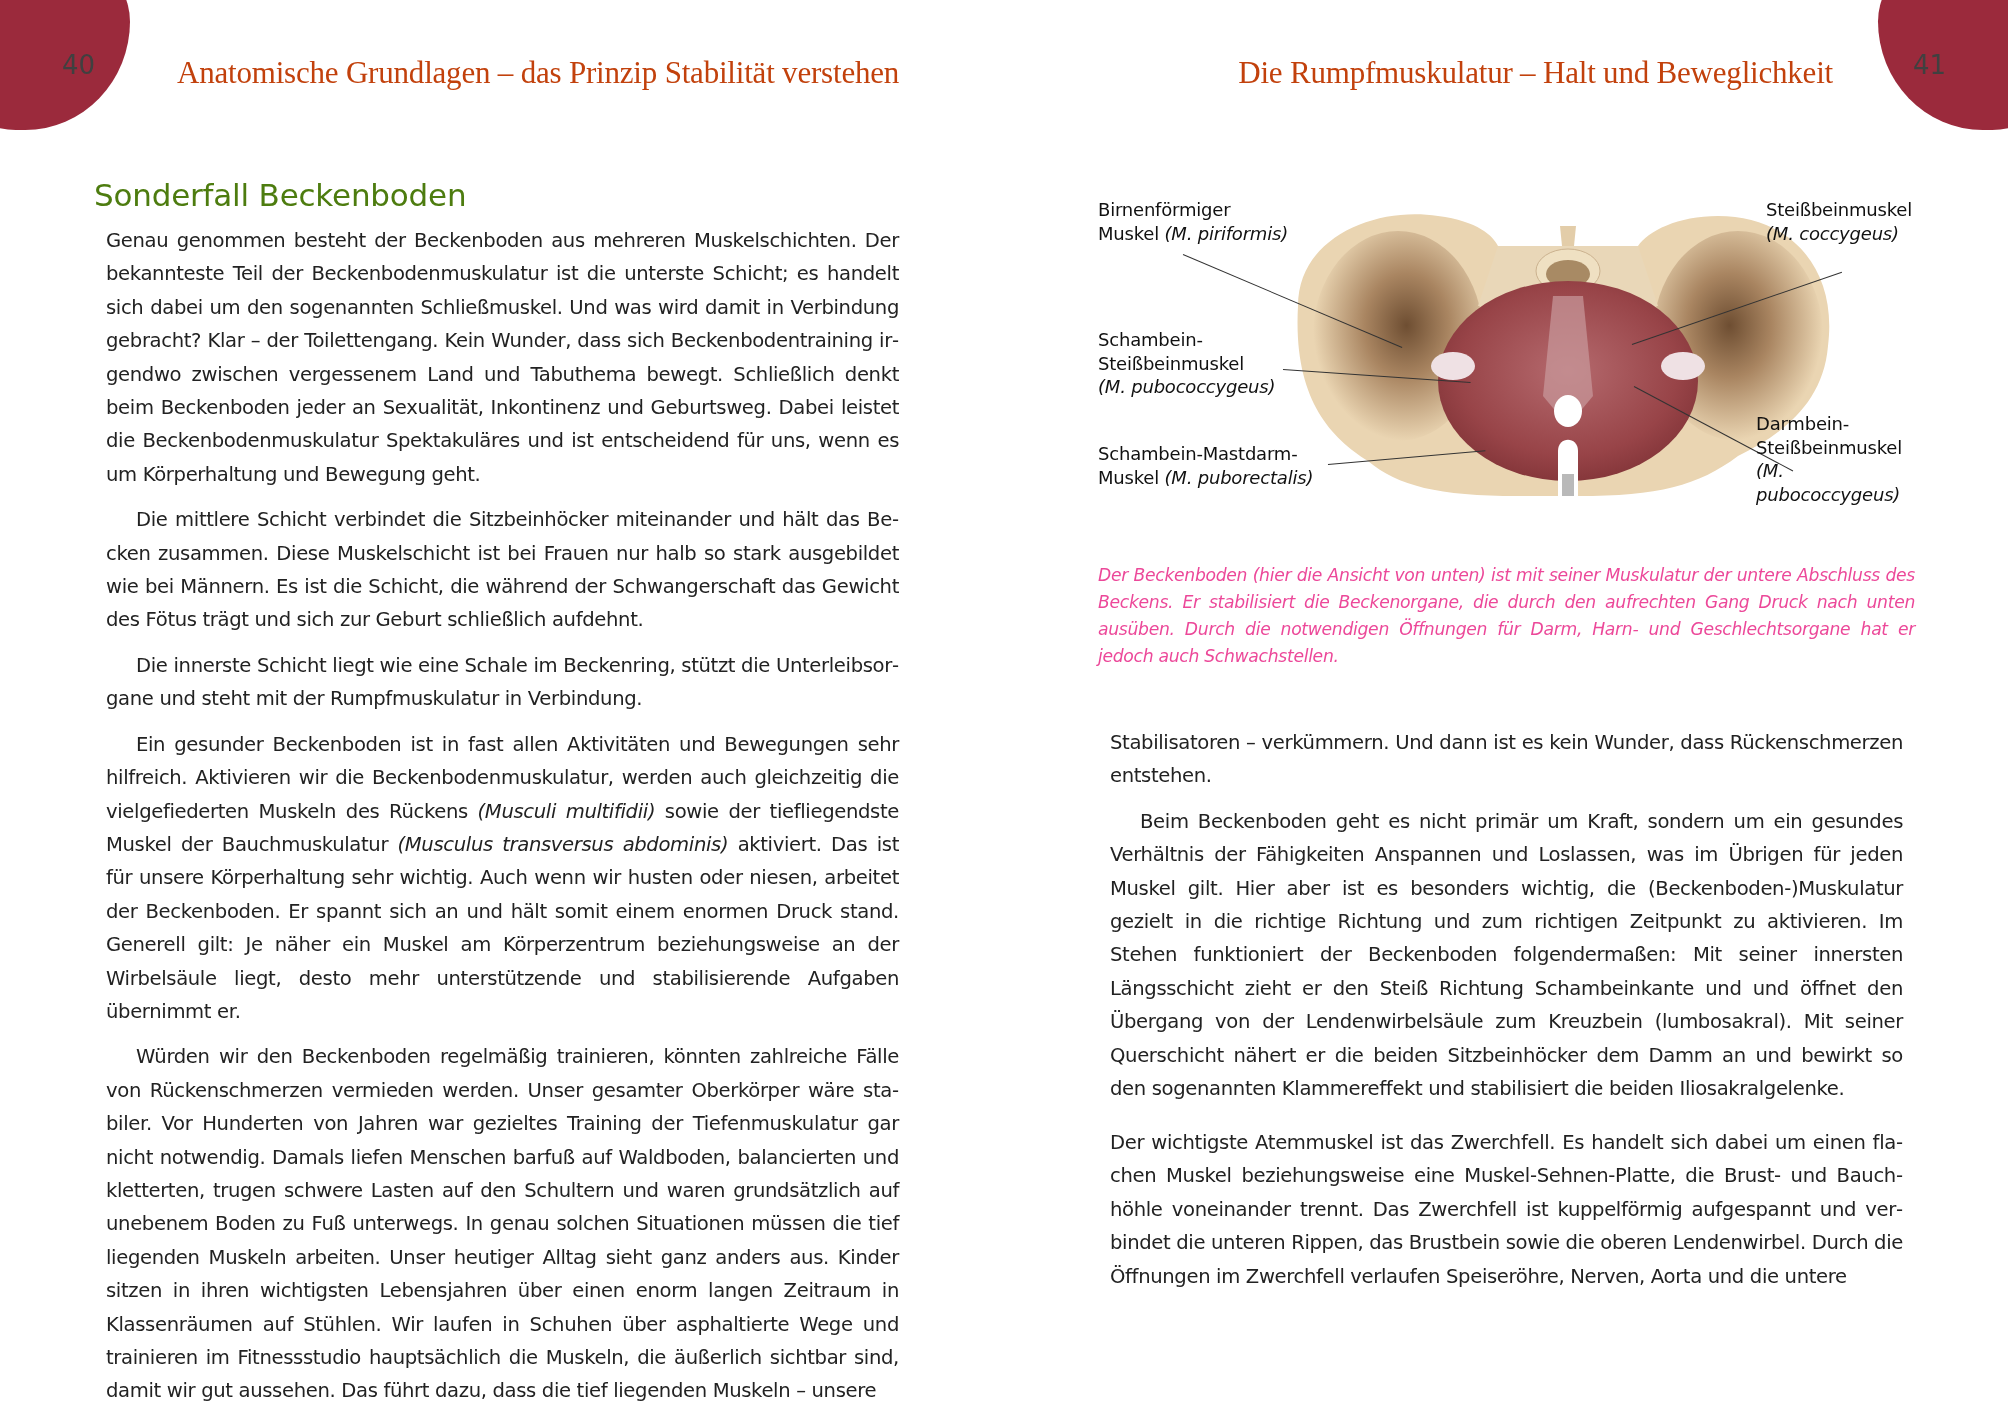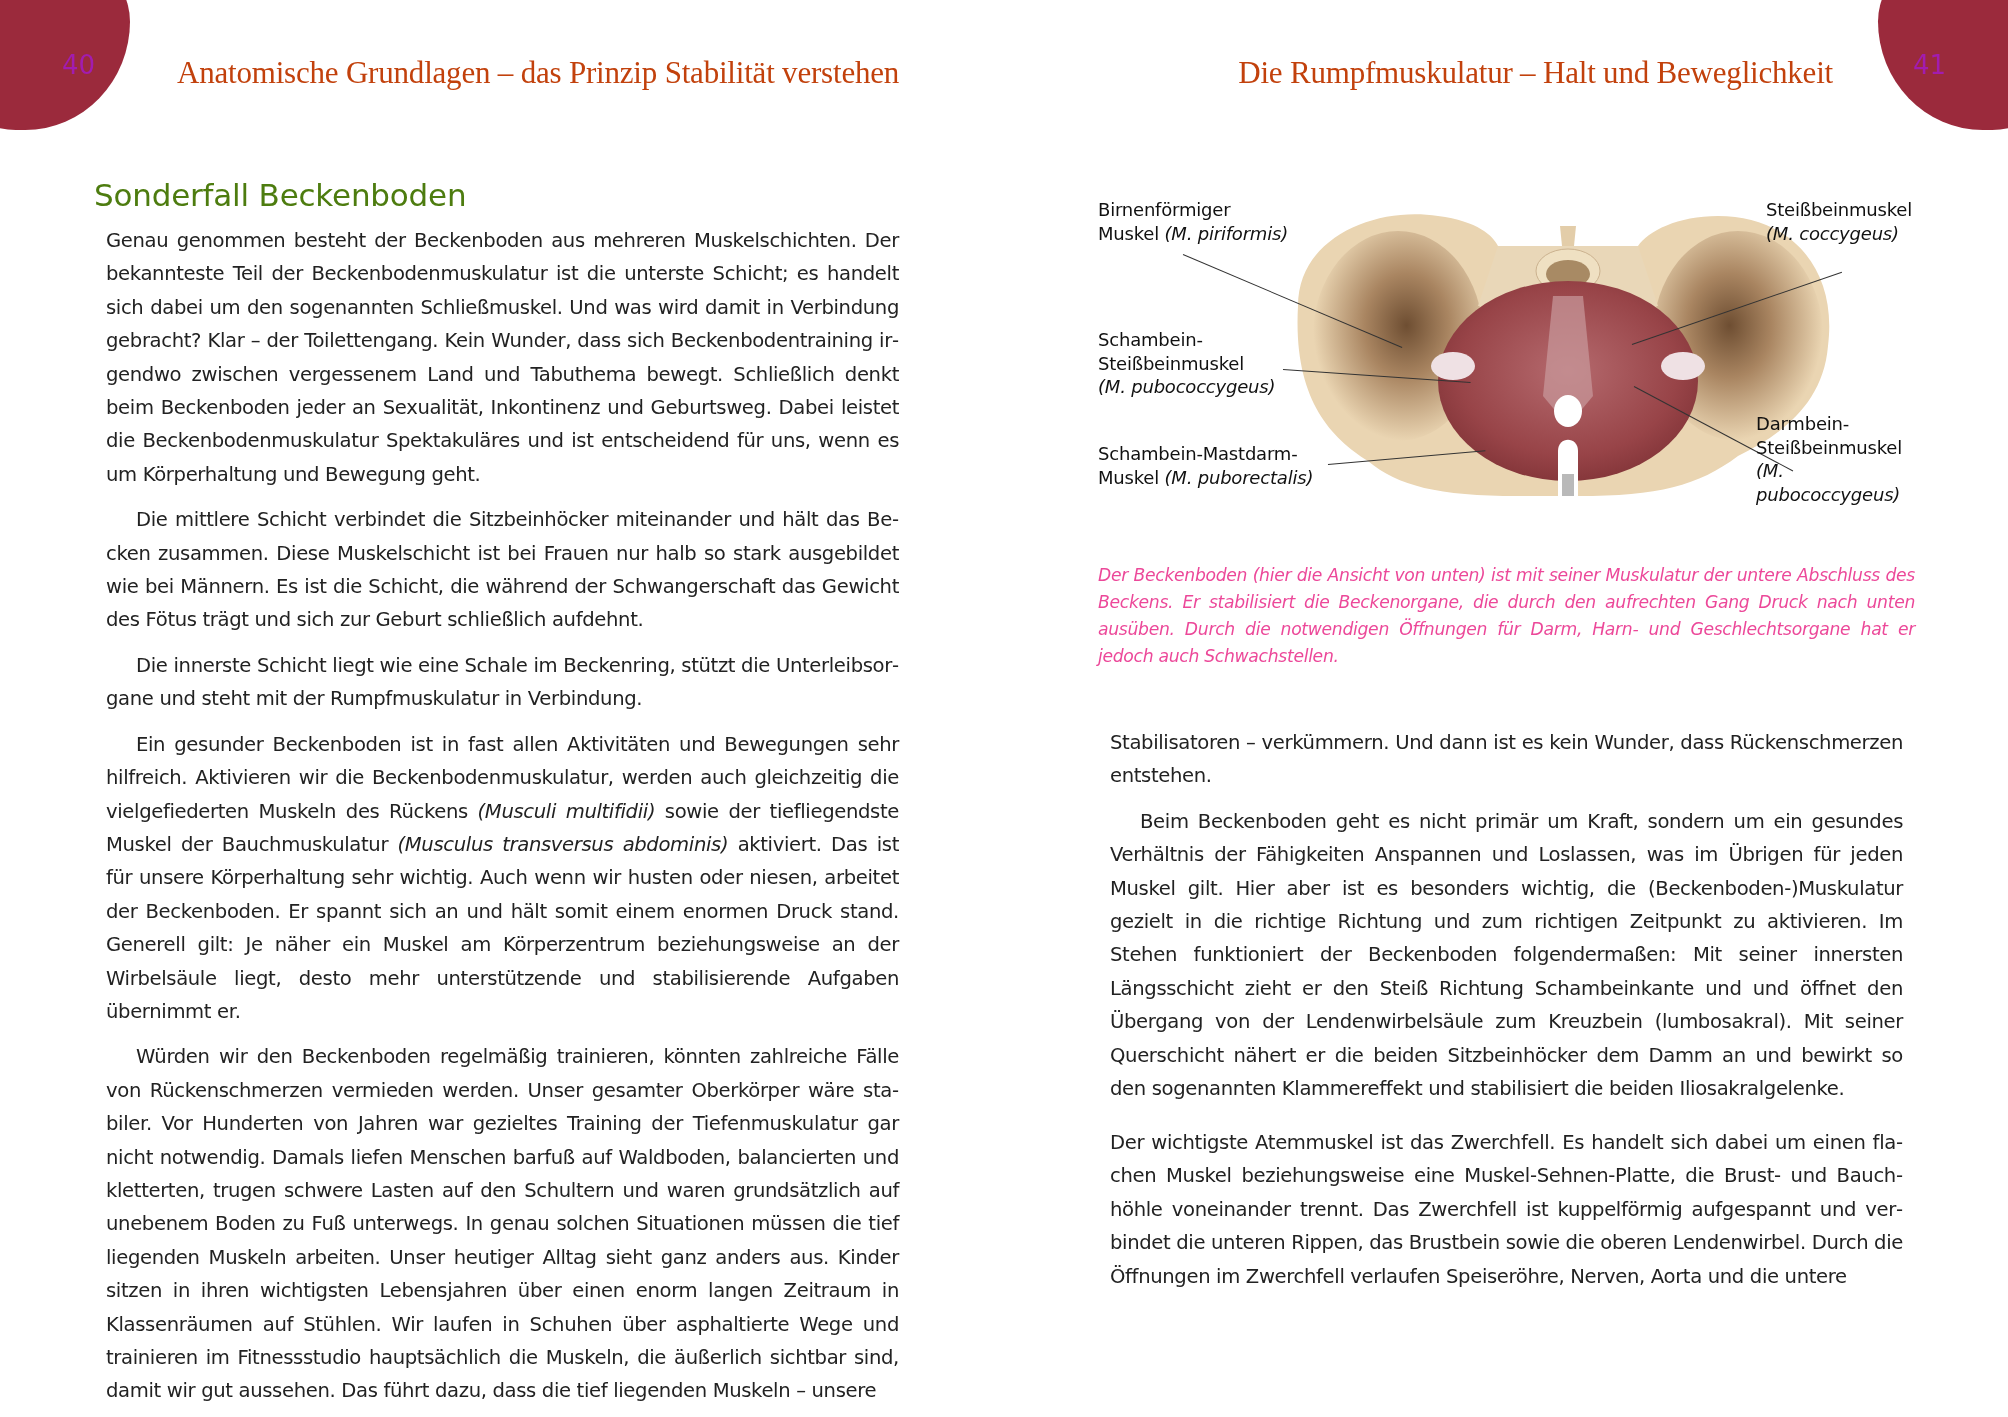--- a/index.html
+++ b/index.html
@@ -6,21 +6,21 @@
   html, body { width: 2008px; height: 1417px; background: #ffffff; overflow: hidden; }
   body { position: relative; font-family: "DejaVu Sans", sans-serif; color: #1f1f1f; }
 
   .page { position: absolute; top: 0; height: 1417px; width: 1004px; }
   .page-left { left: 0; }
   .page-right { left: 1004px; }
 
   .blob { position: absolute; top: -60px; width: 200px; height: 190px; background: #9b2a3c; border-radius: 50%; }
   .blob-left { left: -70px; border-radius: 45% 55% 55% 45% / 40% 45% 60% 55%; }
   .blob-right { right: -70px; border-radius: 55% 45% 45% 55% / 45% 40% 55% 60%; }
-  .page-num { position: absolute; top: 50px; color: #a21caf; font-family: "DejaVu Sans", sans-serif; font-size: 26px; }
+  .page-num { position: absolute; top: 50px; color: #404040; font-family: "DejaVu Sans", sans-serif; font-size: 26px; }
   .page-num-left { left: 62px; }
   .page-num-right { right: 62px; }
 
   .running-head { position: absolute; top: 55px; font-family: "Liberation Serif", serif; font-size: 31px; color: #c2410c; letter-spacing: -0.2px; }
   .running-head-left { left: 177px; }
   .running-head-right { right: 175px; }
 
   .col { position: absolute; width: 817px; font-family: "DejaVu Sans", sans-serif; font-size: 19.6px; line-height: 33.4px; text-align: justify; color: #222; letter-spacing: -0.35px; }
   .col-left { left: 94px; top: 178px; }
   .col-right-top { left: 1098px; top: 714px; }

